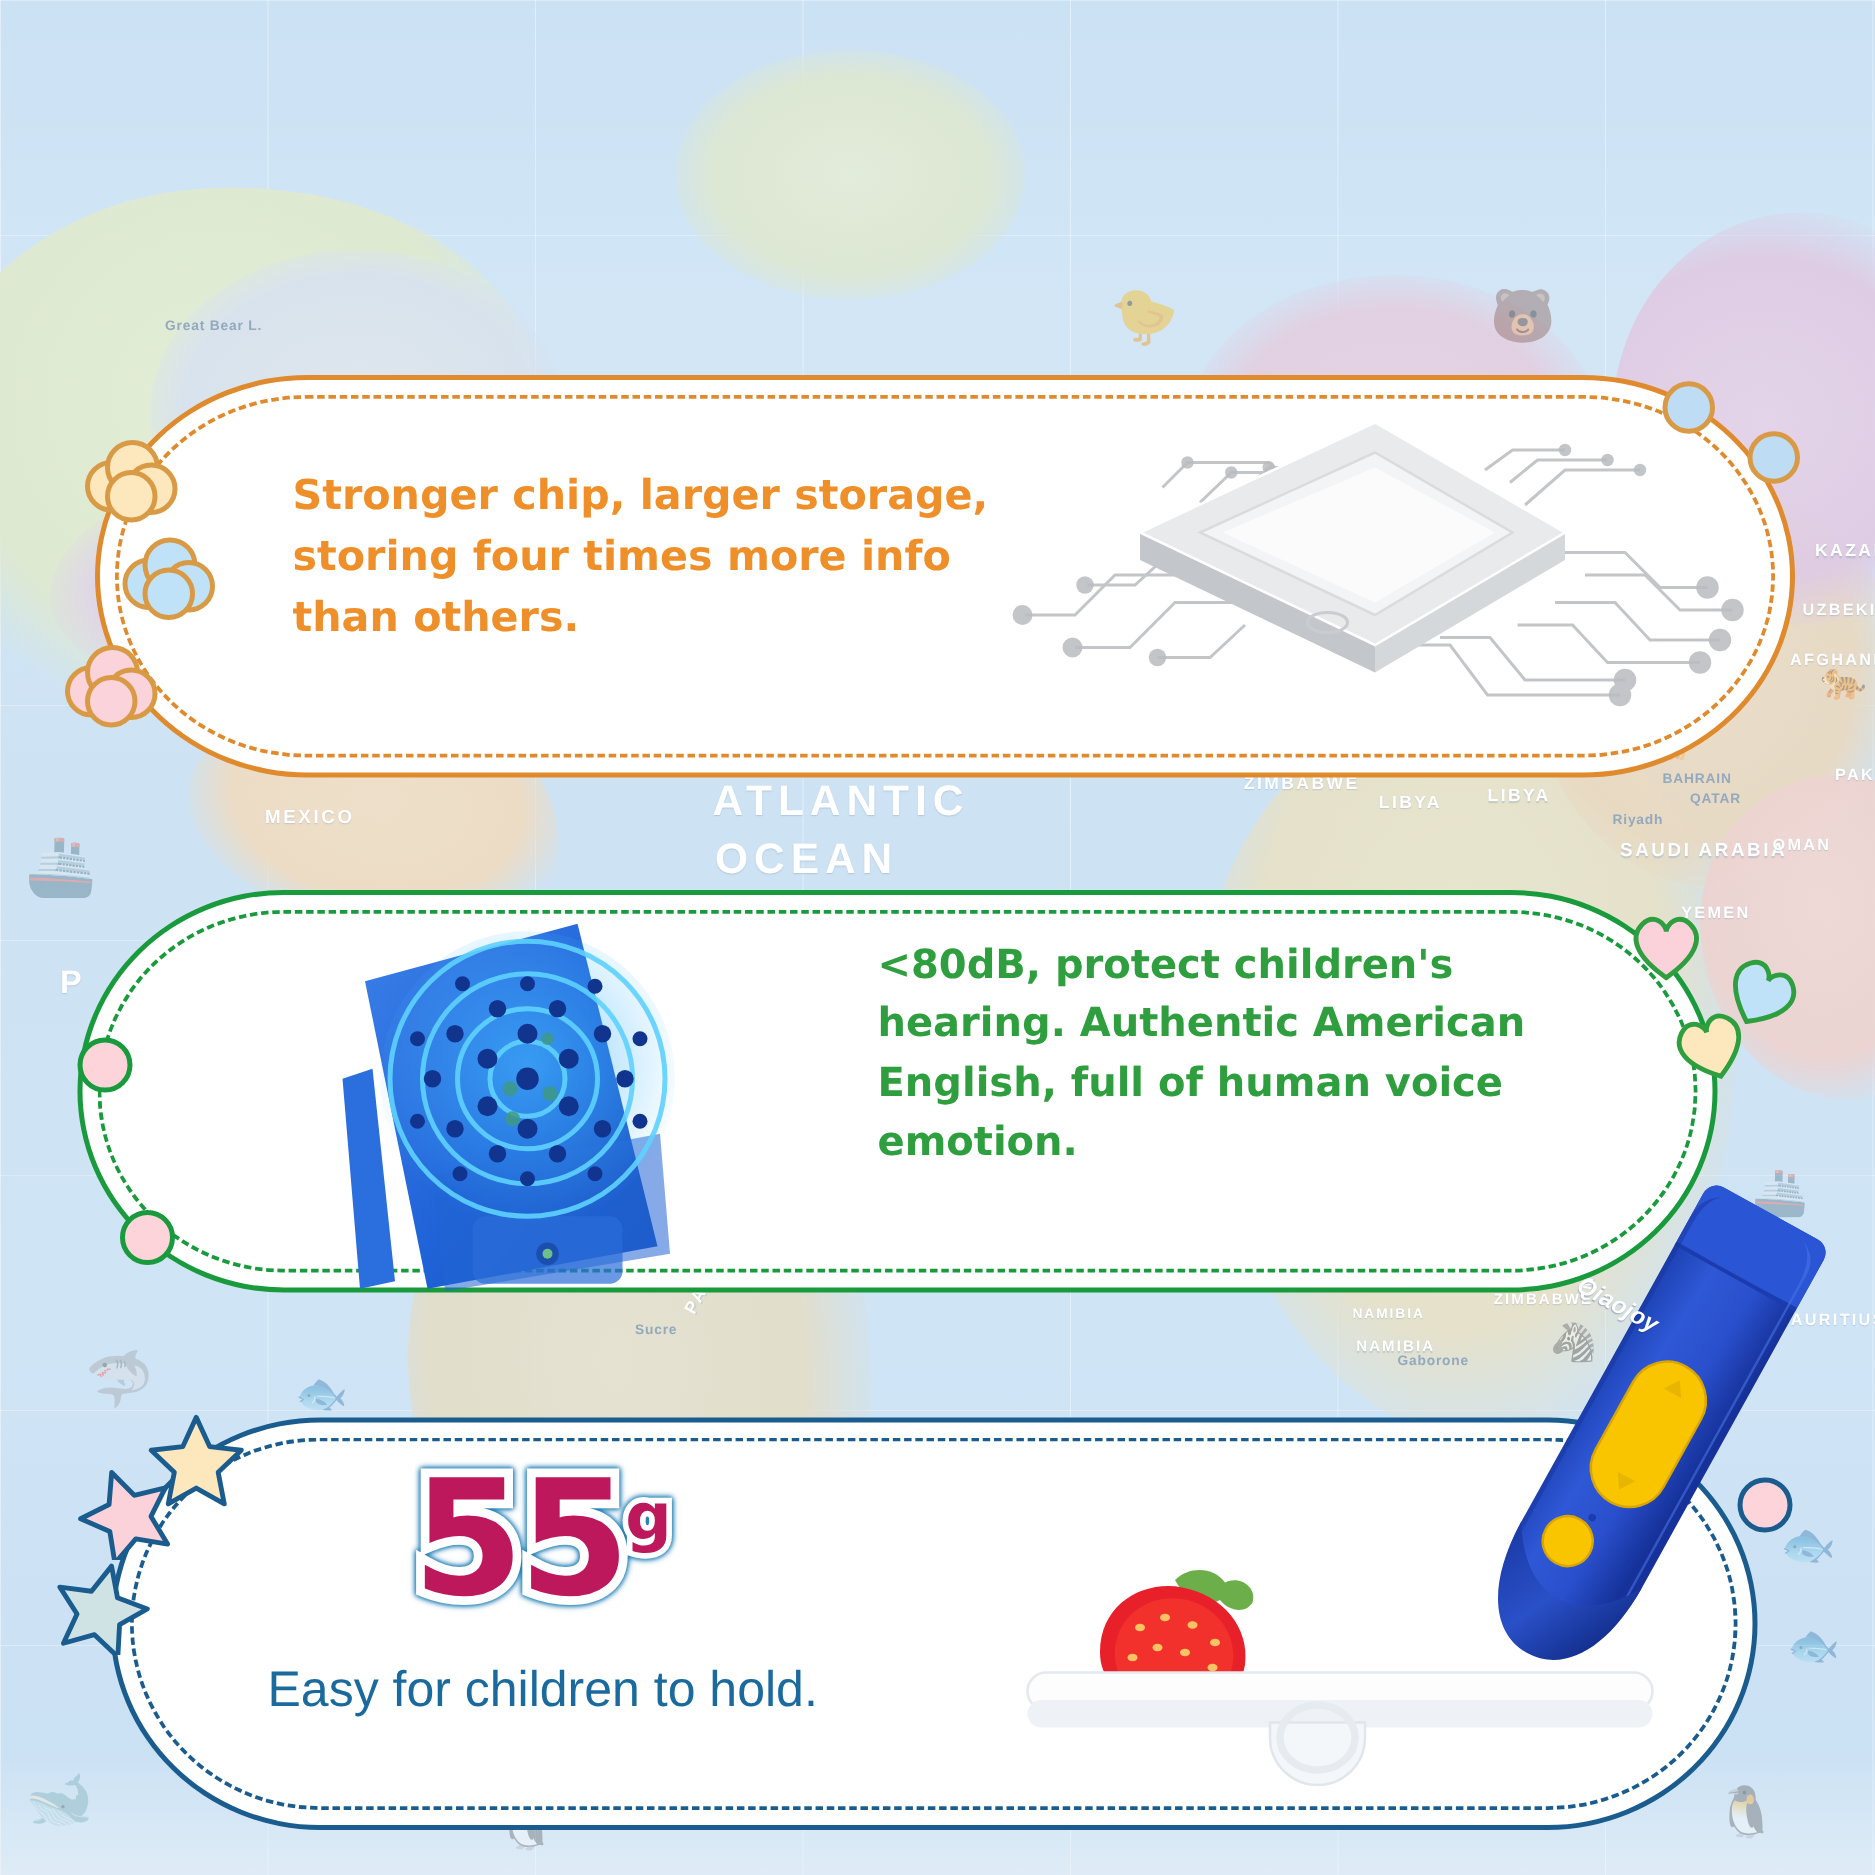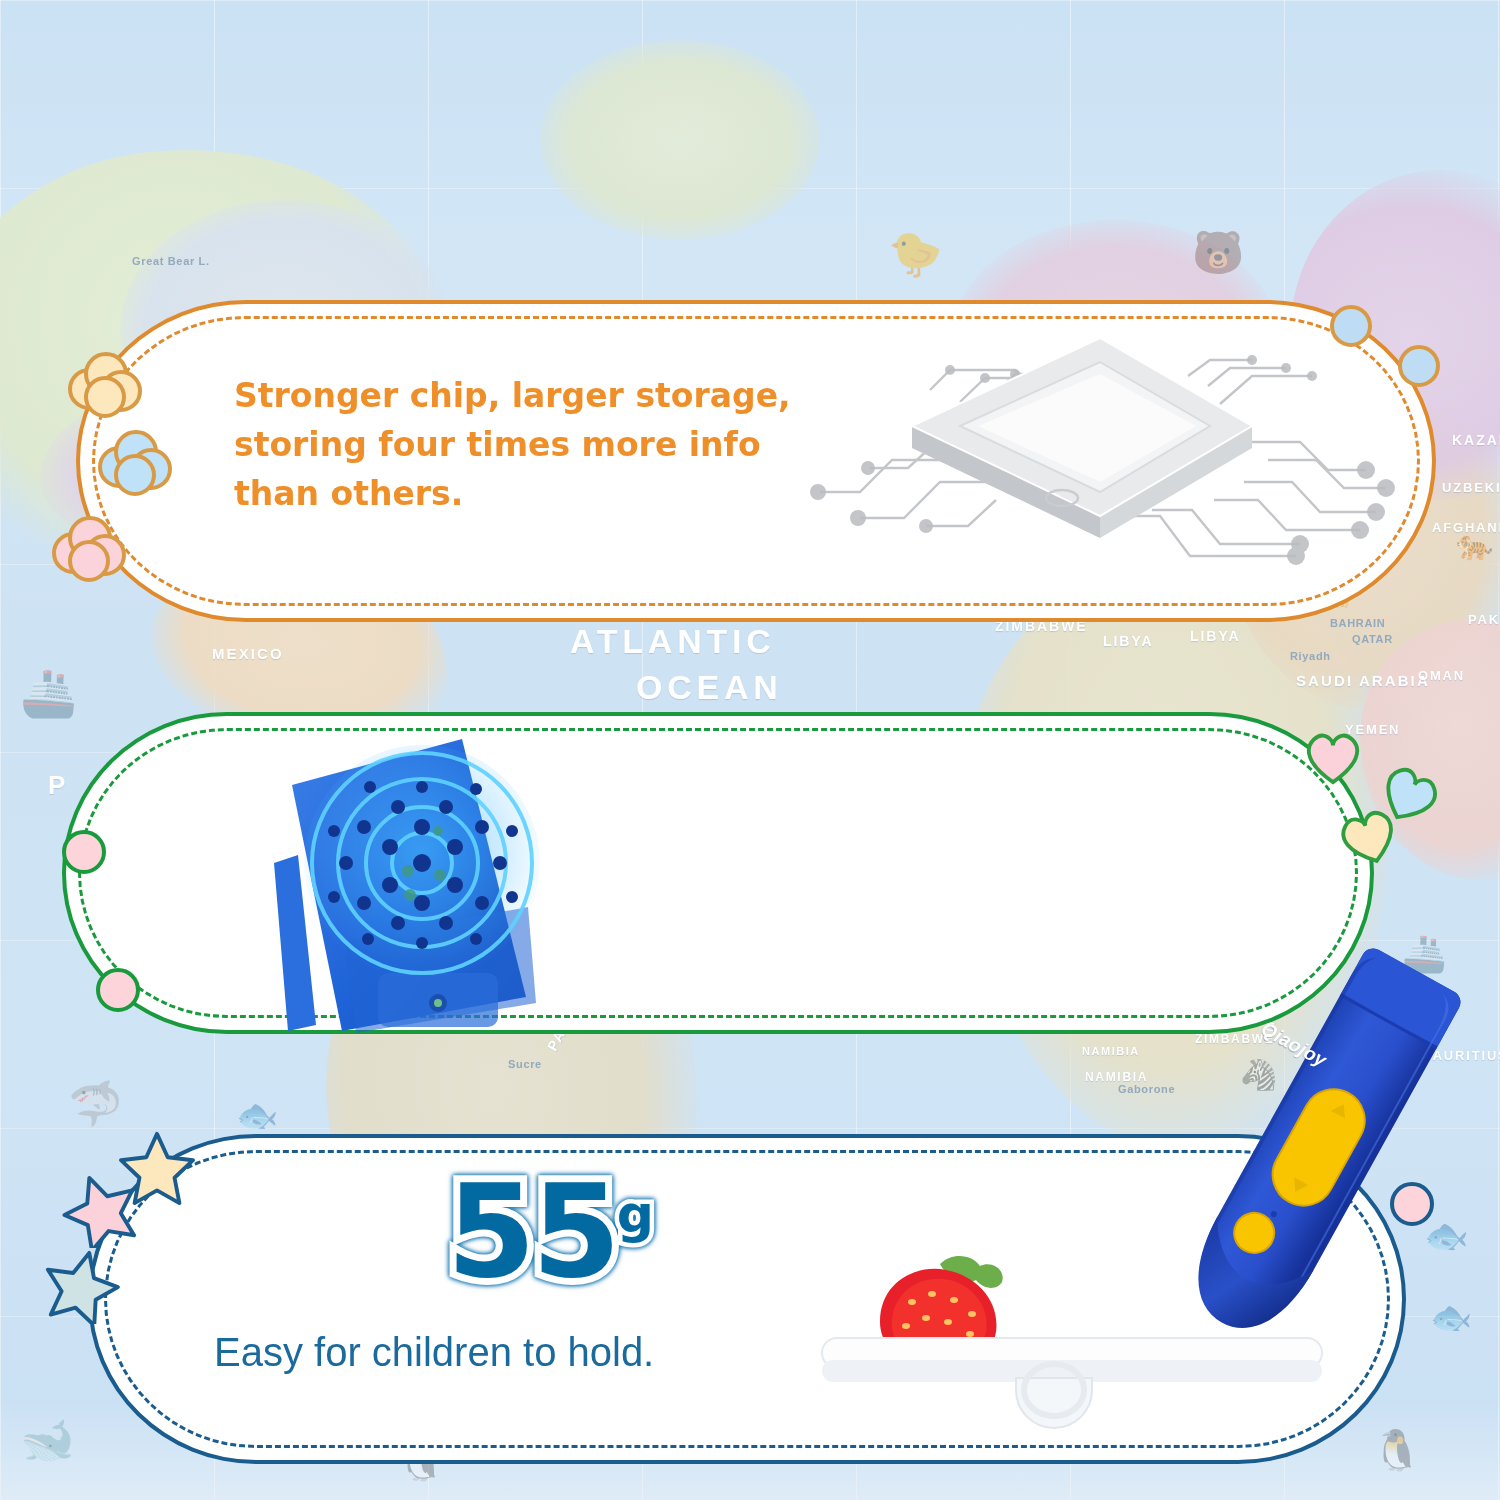--- a/index.html
+++ b/index.html
@@ -204,25 +204,24 @@
     position:absolute;font-weight:700;line-height:1.48;white-space:pre-line;
     font-family:"DejaVu Sans", sans-serif;
   }
   .t1{left:234px;top:372px;width:600px;font-size:33px;color:#ef8f29;}
   .t2{left:702px;top:748px;width:580px;font-size:32px;color:#2f9e3e;}
 
   
   .weight{
     position:absolute;left:330px;top:1168px;width:320px;height:140px;
     font-family:"DejaVu Sans", sans-serif;
-    color:#0369a1;font-weight:700;font-size:128px;line-height:1;
+    color:#be185d;font-weight:700;font-size:128px;line-height:1;
     -webkit-text-stroke:14px #ffffff;paint-order:stroke fill;
     filter:drop-shadow(0 0 2px #1e7db5) drop-shadow(0 0 2px #1e7db5);
     letter-spacing:-4px;
-    text-align:right;
   }
   .weight sup{font-size:52px;vertical-align:super;-webkit-text-stroke:9px #ffffff;}
   .hold-text{
     position:absolute;left:214px;top:1330px;width:560px;
     font-family:"Liberation Sans", sans-serif;
     font-size:40px;color:#1b6a9e;font-weight:400;
   }
 </style>
 </head>
 <body>
@@ -239,21 +238,21 @@
     <div class="land l-mexico"></div>
     <div class="land l-samerica"></div>
     <div class="land l-europe"></div>
     <div class="land l-africa"></div>
     <div class="land l-mideast"></div>
     <div class="land l-asia"></div>
     <div class="land l-india"></div>
     <div class="land l-antarctic"></div>
 
     <div class="maplbl" style="left:570px;top:622px;font-size:34px;">ATLANTIC</div>
-    <div class="maplbl" style="left:636px;top:668px;font-size:34px;">OCEAN</div>
+    <div class="maplbl" style="left:572px;top:668px;font-size:34px;">OCEAN</div>
 
     <div class="maplbl dark tiny" style="left:132px;top:255px;">Great Bear L.</div>
     <div class="maplbl" style="left:212px;top:645px;font-size:15px;">MEXICO</div>
     <div class="maplbl" style="left:995px;top:618px;font-size:14px;">ZIMBABWE</div>
     <div class="maplbl" style="left:1103px;top:633px;font-size:14px;">LIBYA</div>
     <div class="maplbl" style="left:1190px;top:628px;font-size:14px;">LIBYA</div>
     <div class="maplbl" style="left:1296px;top:672px;font-size:15px;">SAUDI ARABIA</div>
     <div class="maplbl dark tiny" style="left:1352px;top:633px;">QATAR</div>
     <div class="maplbl dark tiny" style="left:1330px;top:617px;">BAHRAIN</div>
     <div class="maplbl" style="left:1418px;top:668px;font-size:13px;">OMAN</div>
@@ -459,20 +458,21 @@
       </svg>
   </div>
   <div class="heart" style="left:1338px;top:808px;">
     <svg viewBox="0 0 64 60">
         <path d="M32 56 C6 38 2 22 12 12 C22 2 32 12 32 18 C32 12 42 2 52 12 C62 22 58 38 32 56 Z" fill="#fde7bd" stroke="#2f9e3e" stroke-width="4" transform="rotate(-18 32 30)"></path>
       </svg>
   </div>
   <div class="dot" style="left:62px;top:830px;width:44px;height:44px;background:#fcd4d9;border:4px solid #199a3c;"></div>
   <div class="dot" style="left:96px;top:968px;width:44px;height:44px;background:#fcd4d9;border:4px solid #199a3c;"></div>
 
+  <div class="p-text t2">&lt;80dB, protect children's hearing. Authentic American English, full of human voice emotion.</div>
 
   <div class="panel p3">
     <div class="inner-dash"></div>
   </div>
 
   <div class="star" style="left:118px;top:1130px;">
     <svg viewBox="0 0 80 78">
         <path d="M40 4 L51 28 L77 31 L58 49 L63 75 L40 62 L17 75 L22 49 L3 31 L29 28 Z" fill="#fde7bd" stroke="#1b5c8f" stroke-width="4" stroke-linejoin="round"></path>
       </svg>
   </div>

